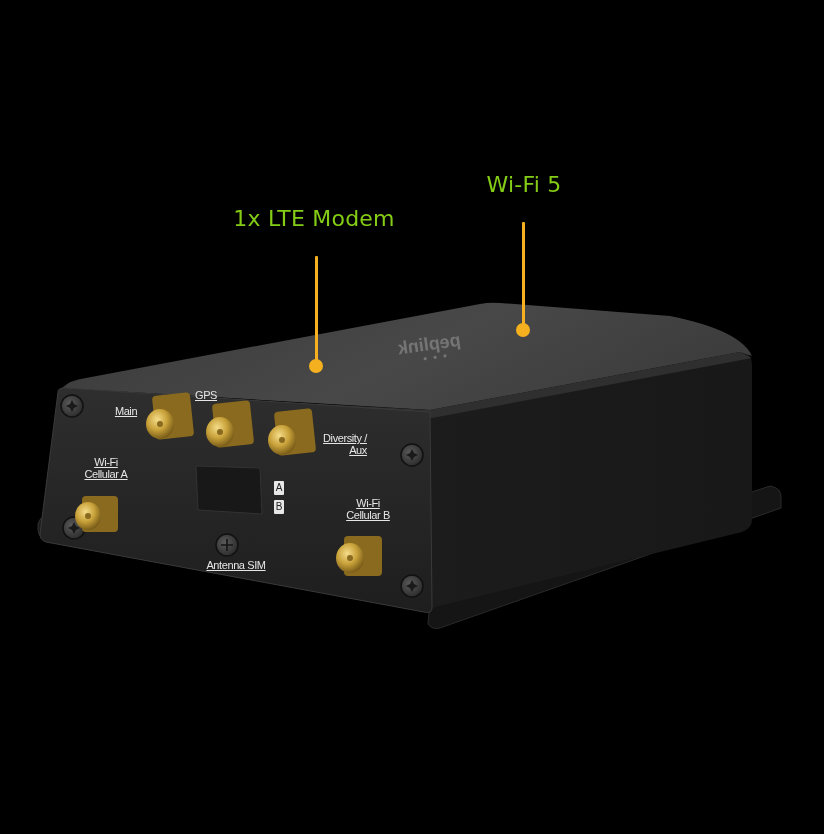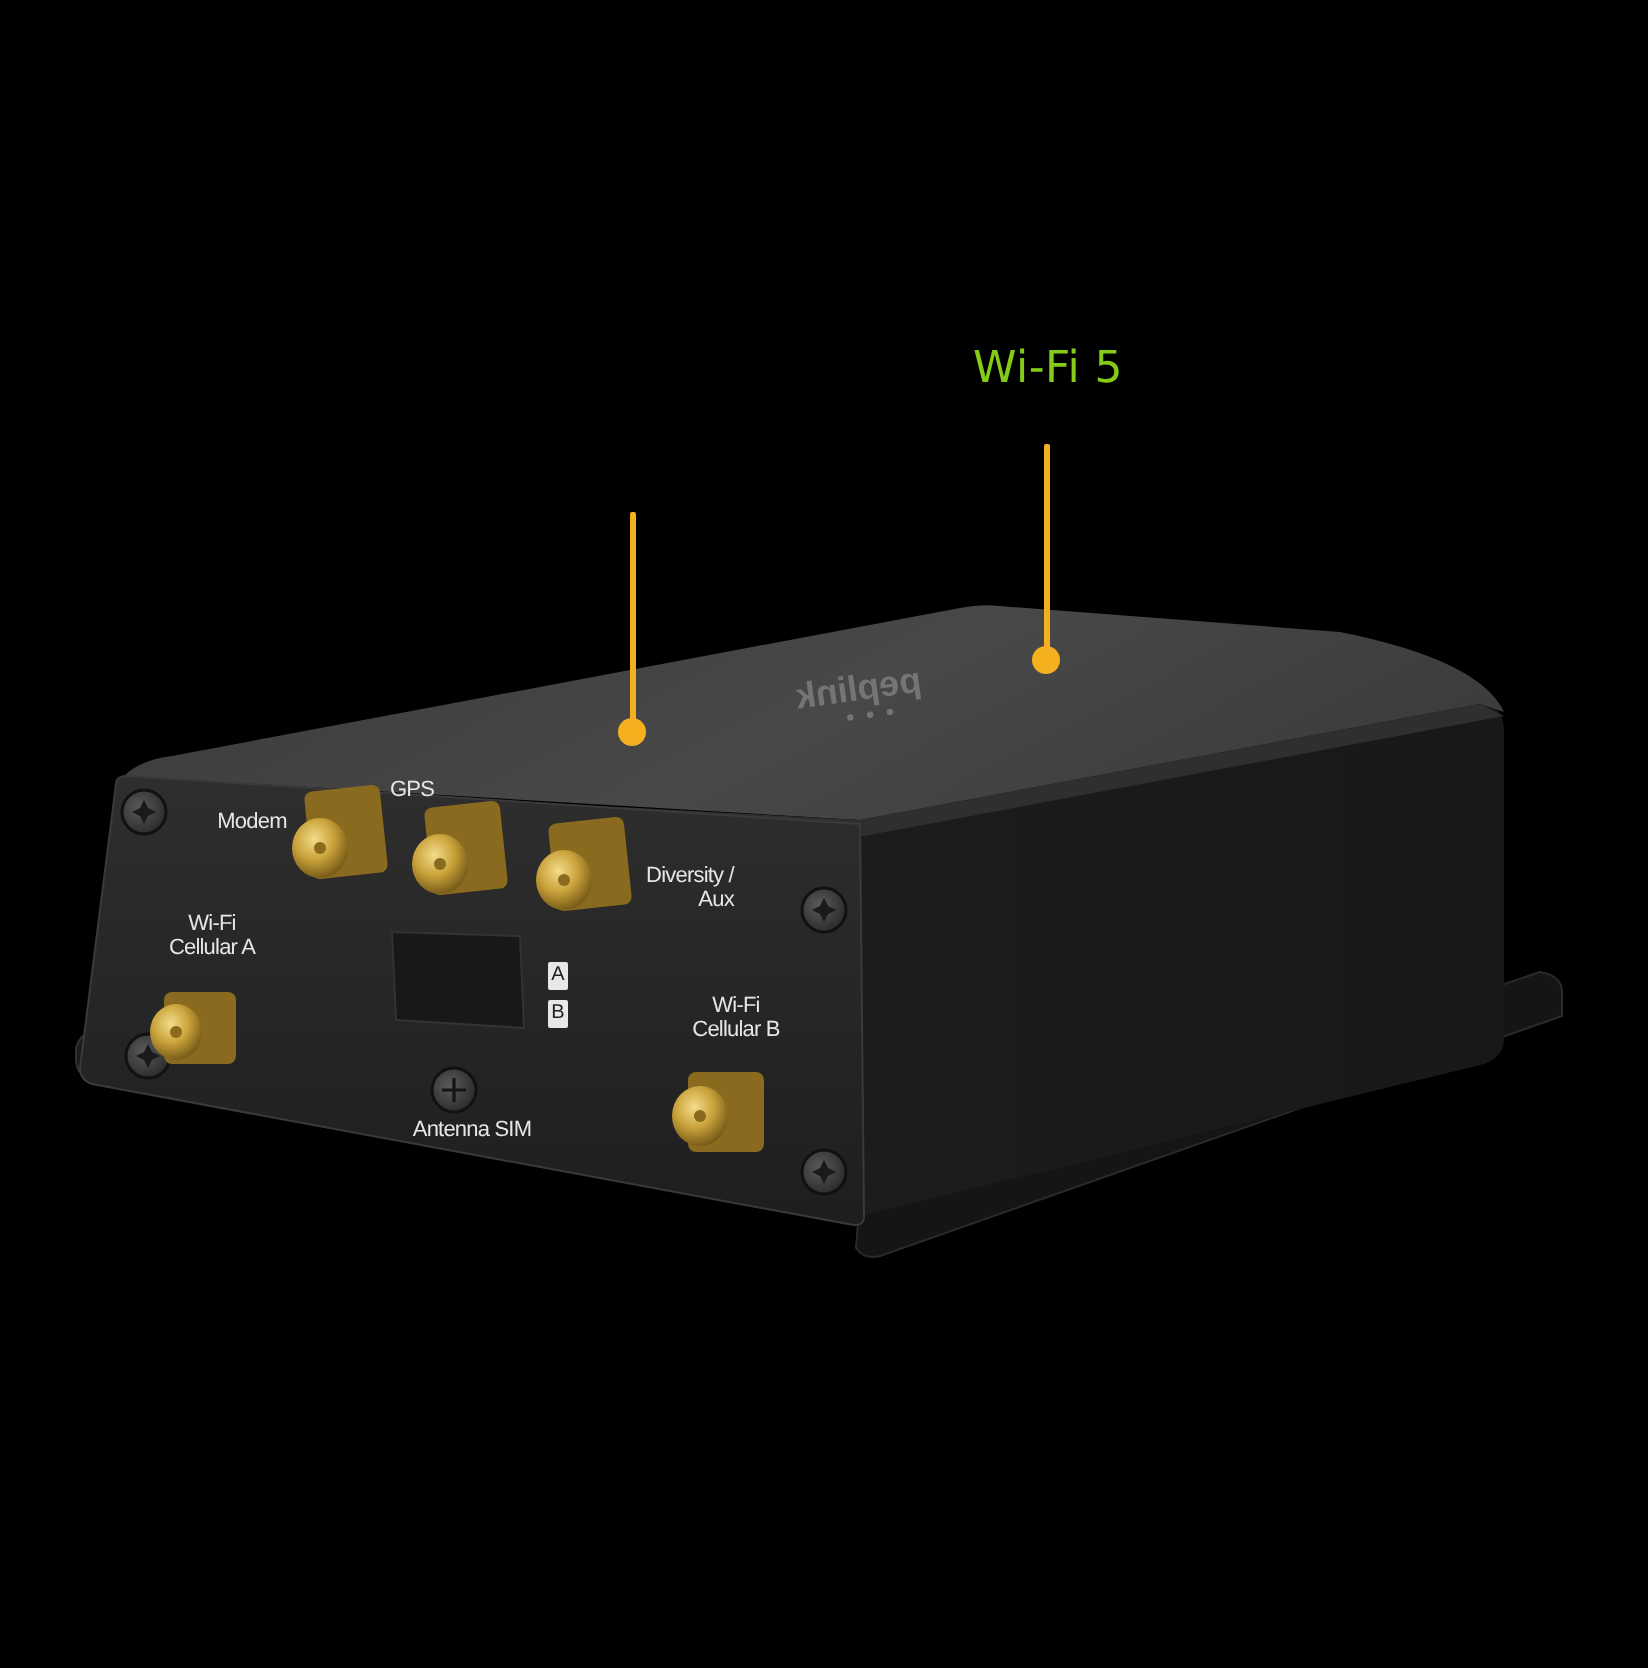--- a/index.html
+++ b/index.html
@@ -1,21 +1,21 @@
 <!DOCTYPE html>
 <html><head>
 <meta charset="utf-8">
 <style>
   html, body { margin: 0; padding: 0; background: #000; }
   body { width: 824px; height: 834px; position: relative; overflow: hidden; font-family: "DejaVu Sans", "Liberation Sans", sans-serif; }
   .scene { position: absolute; left: 0; top: 0; width: 824px; height: 834px; }
   .callout-label { position: absolute; color: #84cc16; font-size: 22px; letter-spacing: 0.2px; white-space: nowrap; transform: translateX(-50%); }
   .leader { position: absolute; width: 3px; border-radius: 1px; }
   .leader-dot { position: absolute; width: 14px; height: 14px; border-radius: 50%; transform: translate(-50%, -50%); }
-  .port-label { position: absolute; color: #e6e6e6; font-family: "Liberation Sans", sans-serif; font-size: 11px; line-height: 12px; text-align: center; letter-spacing: -0.4px; white-space: nowrap; transform: translateX(-50%); }
+  .port-label { position: absolute; color: #e6e6e6; font-family: "Liberation Sans", sans-serif; font-size: 11px; line-height: 12px; text-align: center; letter-spacing: -0.4px; white-space: nowrap; transform: translateX(-50%); text-decoration: underline; }
   .sim-slot-letter { position: absolute; width: 10px; height: 14px; background: #e8e8e8; color: #222; font-family: "Liberation Sans", sans-serif; font-size: 10px; line-height: 14px; text-align: center; border-radius: 1px; }
 </style>
 </head>
 <body>
 
 <div class="scene">
   <svg width="824" height="834" viewBox="0 0 824 834" xmlns="http://www.w3.org/2000/svg">
     <defs>
       <linearGradient id="topGrad" x1="0" y1="0" x2="1" y2="0.3">
         <stop offset="0" stop-color="#3a3a3a"></stop>
@@ -104,39 +104,40 @@
       <circle cx="88" cy="516" r="3" fill="#8a6a1e"></circle>
     </g>
     <g>
       <rect x="344" y="536" width="38" height="40" rx="4" fill="#8a6a1e"></rect>
       <ellipse cx="350" cy="558" rx="14" ry="15" fill="url(#goldGrad)"></ellipse>
       <circle cx="350" cy="558" r="3" fill="#8a6a1e"></circle>
     </g>
   </svg>
 
   
-  <div class="port-label" style="left:126px; top:405px;">Modem</div>
+  <div class="port-label" style="left:126px; top:405px;">Main</div>
   <div class="port-label" style="left:206px; top:389px;">GPS</div>
   <div class="port-label" style="left:345px; top:432px;text-align:right;">
     <div>Diversity /</div>
     <div>Aux</div>
   </div>
   <div class="port-label" style="left:106px; top:456px;">
     <div>Wi-Fi</div>
     <div>Cellular A</div>
   </div>
   <div class="port-label" style="left:368px; top:497px;">
     <div>Wi-Fi</div>
     <div>Cellular B</div>
   </div>
   <div class="port-label" style="left:236px; top:559px;">Antenna SIM</div>
 
   <div class="sim-slot-letter" style="left:274px; top:481px;">A</div>
   <div class="sim-slot-letter" style="left:274px; top:500px;">B</div>
 
   
+  <div class="callout-label" style="left:314px; top:206px;">1x LTE Modem</div>
   <div class="leader" style="left:315px; top:256px; height:110px; background:#F5B020;"></div>
   <div class="leader-dot" style="left:316px; top:366px; background:#F5B020;"></div>
 
   <div class="callout-label" style="left:524px; top:172px;">Wi-Fi 5</div>
   <div class="leader" style="left:522px; top:222px; height:108px; background:#F5B020;"></div>
   <div class="leader-dot" style="left:523px; top:330px; background:#F5B020;"></div>
 </div>
 
 </body></html>

